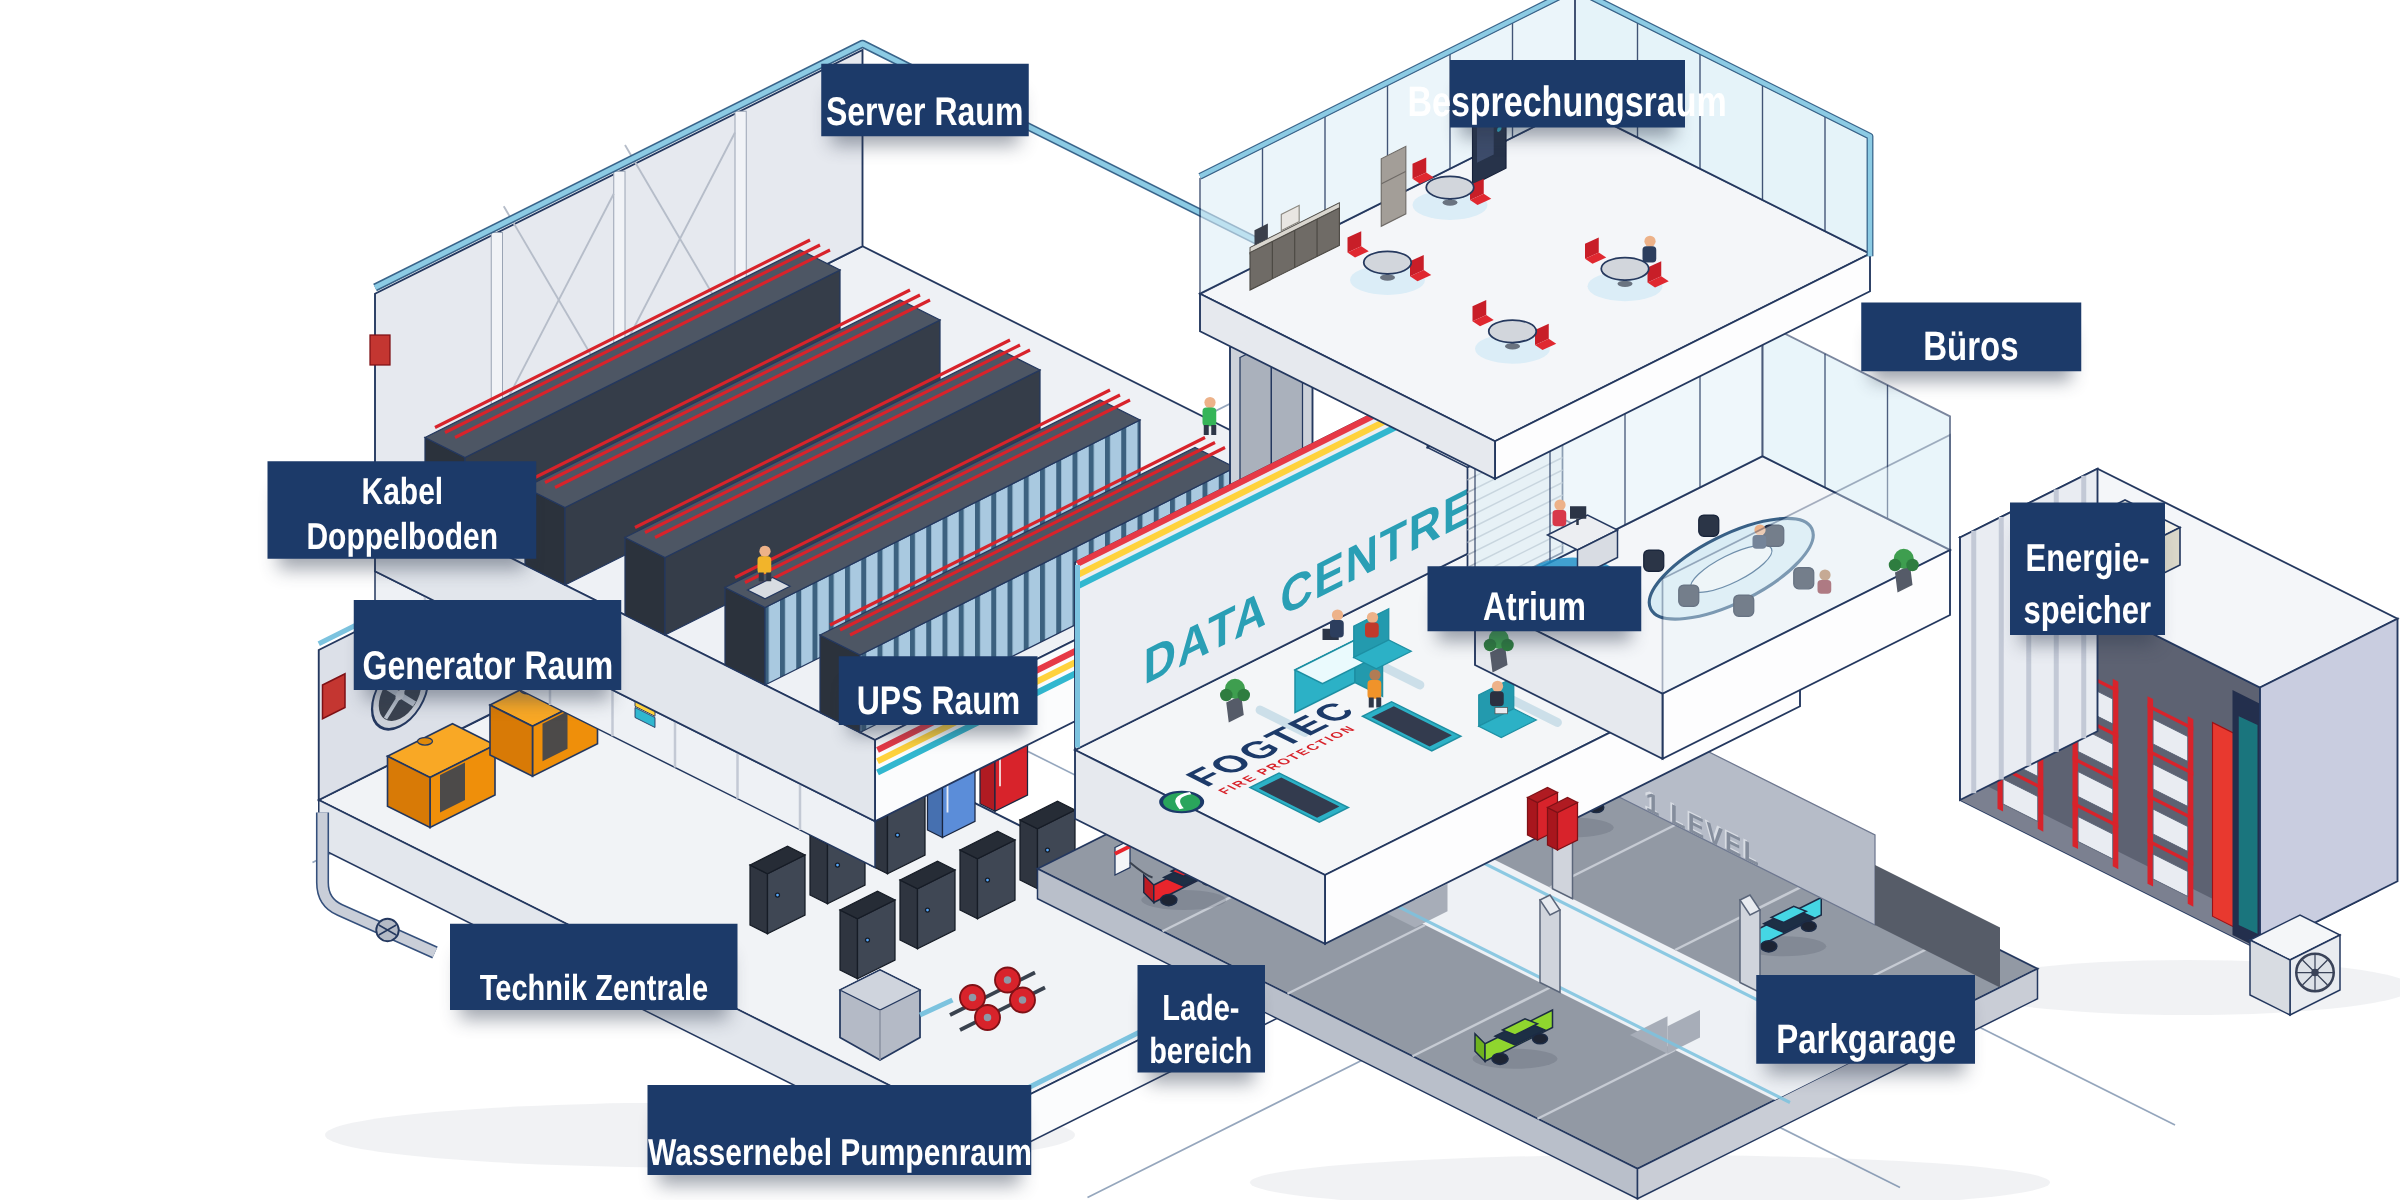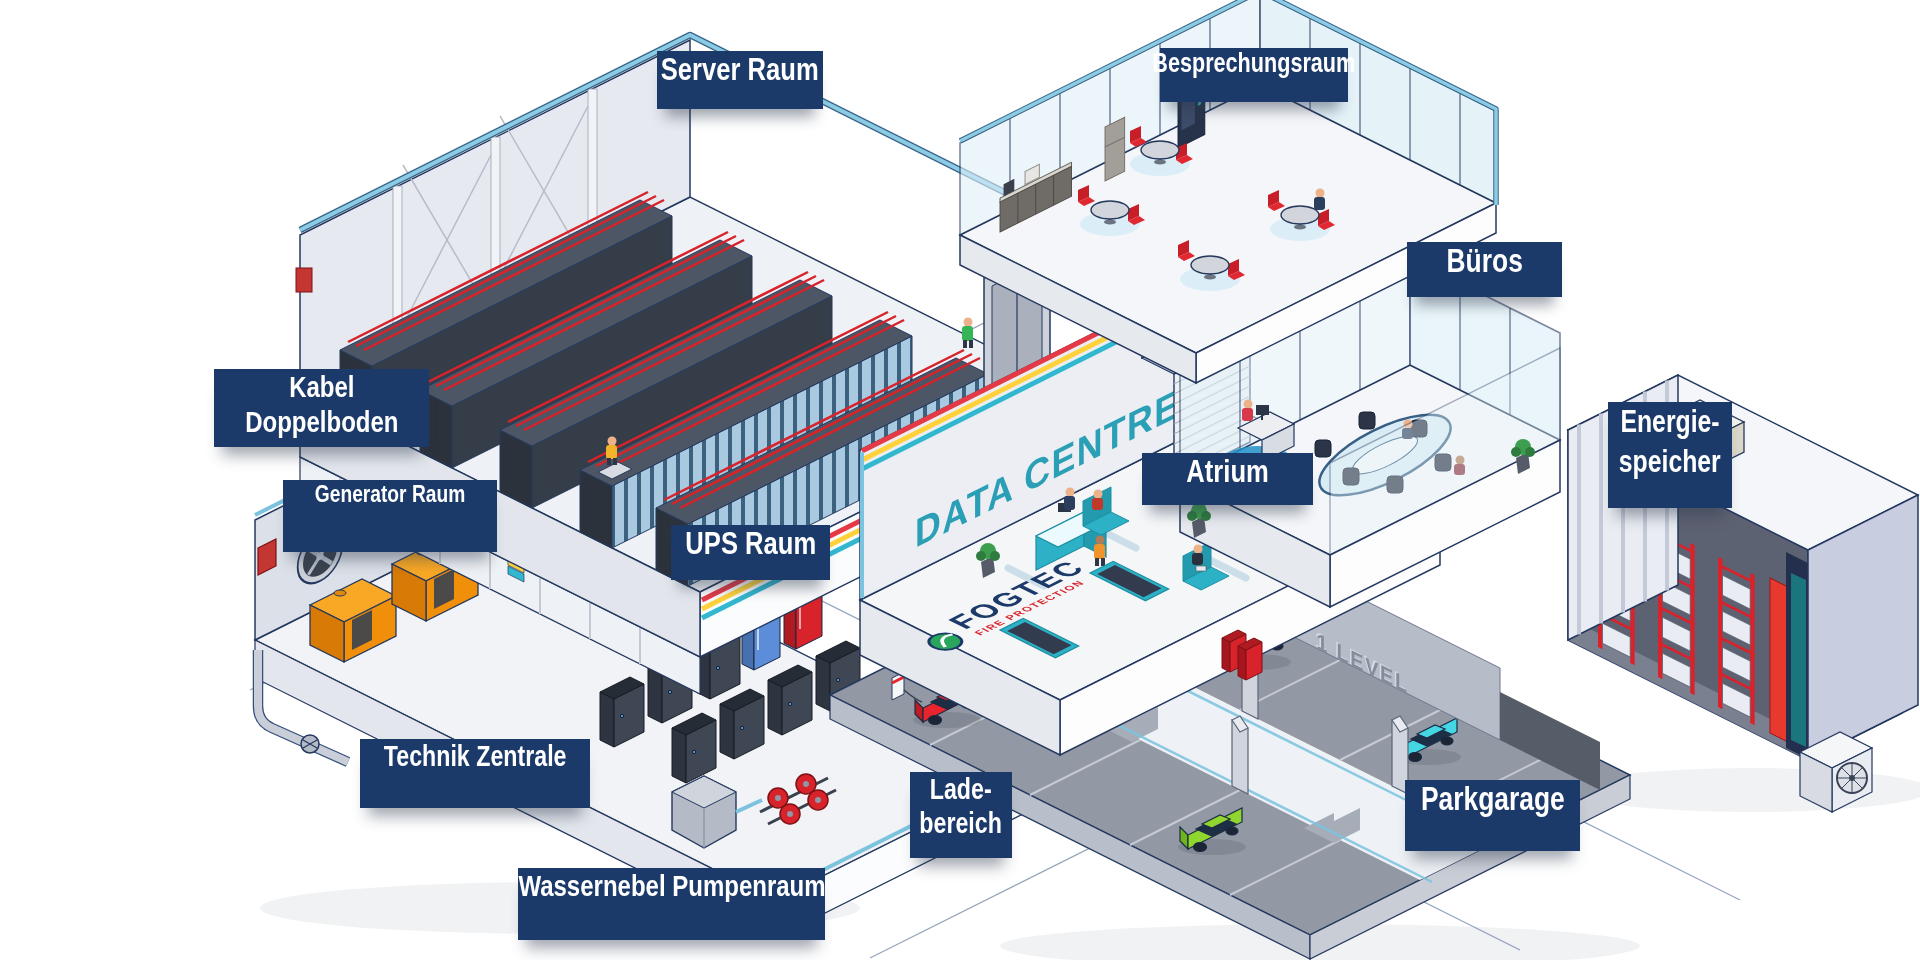--- a/index.html
+++ b/index.html
@@ -1,20 +1,20 @@
 <!DOCTYPE html>
 <html><head>
 <meta charset="utf-8">
 <style>
   html,body{margin:0;padding:0;background:#fff;}
   .stage{position:relative;width:1920px;height:960px;background:#fff;overflow:hidden;
          font-family:"Liberation Sans",sans-serif;}
   .stage svg{position:absolute;left:0;top:0;}
   .label{position:absolute;background:#1c3a69;color:#fff;display:flex;flex-direction:column;
-         align-items:center;justify-content:flex-start;font-weight:700;z-index:10;
+         align-items:center;justify-content:flex-end;font-weight:700;z-index:10;
          box-shadow:0 16px 14px -8px rgba(45,55,75,.45);line-height:1.18;}
   .label .lt{display:inline-block;transform:scaleX(.8);transform-origin:center;white-space:nowrap;}
   .label.align-left{align-items:flex-start;padding-left:12px;}
   .label.align-left .lt{transform-origin:left;}
   svg text{font-family:"Liberation Sans",sans-serif;}
 </style>
 </head>
 <body>
 
 <div class="stage">
@@ -804,31 +804,31 @@
   </g>
 
   <polyline points="960,141 1260,-9 1496,109 1496,205" fill="none" stroke="#39648a" stroke-width="5.5" stroke-linejoin="round"></polyline>
   <polyline points="960,141 1260,-9 1496,109 1496,205" fill="none" stroke="#8ccbe4" stroke-width="3.5" stroke-linejoin="round"></polyline>
 </g>
 </svg>
 
 <div class="label" style="left:657px;top:51px;width:166px;height:58px;font-size:32px">
   <span class="lt">Server Raum</span>
 </div>
-<div class="label" style="left:1160px;top:48px;width:188px;height:54px;font-size:27px">
+<div class="label" style="left:1160px;top:48px;width:188px;height:54px;font-size:34px">
   <span class="lt">Besprechungsraum</span>
 </div>
-<div class="label" style="left:1407px;top:242px;width:155px;height:55px;font-size:33px">
+<div class="label" style="left:1489px;top:242px;width:176px;height:55px;font-size:33px">
   <span class="lt">Büros</span>
 </div>
 <div class="label" style="left:214px;top:369px;width:215px;height:78px;font-size:30px">
   <span class="lt">Kabel</span>
   <span class="lt">Doppelboden</span>
 </div>
-<div class="label" style="left:283px;top:480px;width:214px;height:72px;font-size:24px">
+<div class="label" style="left:283px;top:480px;width:214px;height:72px;font-size:32px">
   <span class="lt">Generator Raum</span>
 </div>
 <div class="label" style="left:671px;top:525px;width:159px;height:55px;font-size:32px">
   <span class="lt">UPS Raum</span>
 </div>
 <div class="label" style="left:1142px;top:453px;width:171px;height:52px;font-size:32px">
   <span class="lt">Atrium</span>
 </div>
 <div class="label" style="left:1608px;top:402px;width:124px;height:106px;font-size:31px;line-height:1.3">
   <span class="lt">Energie-</span>

